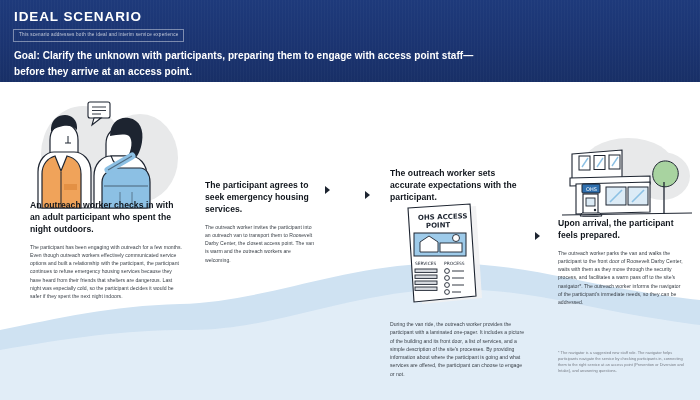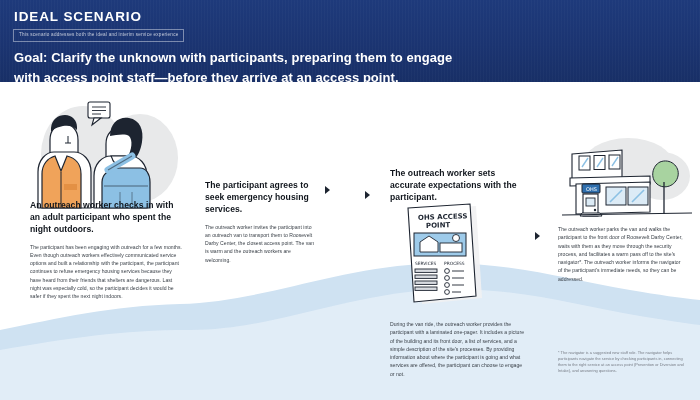--- a/index.html
+++ b/index.html
@@ -27,21 +27,21 @@
     position:absolute;left:13px;top:29px;
     border:1px solid rgba(255,255,255,.42);
     color:rgba(255,255,255,.72);
     font-size:4.6px;letter-spacing:.25px;
     padding:3px 5px 3px 5px;
     line-height:1;
     white-space:nowrap;
   }
   .header-goal{
     position:absolute;left:14px;top:48px;width:460px;
-    color:#ffffff;font-size:13px;font-weight:bold;line-height:1.55;
+    color:#ffffff;font-size:10px;font-weight:bold;line-height:1.55;
     letter-spacing:.05px;
   }
 
   
   .wave{position:absolute;left:0;top:82px;width:700px;height:318px;}
 
   
   .panel{position:absolute;}
   .p-head{
     font-size:8.6px;font-weight:bold;color:#11161d;line-height:1.38;
@@ -197,20 +197,21 @@
     <div class="p-head">The participant agrees to seek emergency housing services.</div>
     <div class="p-body">The outreach worker invites the participant into an outreach van to transport them to Roosevelt Darby Center, the closest access point. The van is warm and the outreach workers are welcoming.</div>
   </div>
 
   <div class="panel" id="panel3">
     <div class="p-head">The outreach worker sets accurate expectations with the participant.</div>
     <div class="p-body">During the van ride, the outreach worker provides the participant with a laminated one-pager. It includes a picture of the building and its front door, a list of services, and a simple description of the site's processes. By providing information about where the participant is going and what services are offered, the participant can choose to engage or not.</div>
   </div>
 
   <div class="panel" id="panel4">
+    <div class="p-head">Upon arrival, the participant feels prepared.</div>
     <div class="p-body">The outreach worker parks the van and walks the participant to the front door of Roosevelt Darby Center, waits with them as they move through the security process, and facilitates a warm pass off to the site's navigator*. The outreach worker informs the navigator of the participant's immediate needs, so they can be addressed.</div>
   </div>
 
   <div class="panel" id="footnote">
     <div class="p-foot">* The navigator is a suggested new staff role. The navigator helps participants navigate the service by checking participants in, connecting them to the right service at an access point (Prevention or Diversion and Intake), and answering questions.</div>
   </div>
 
 </div>
 
 </body></html>

